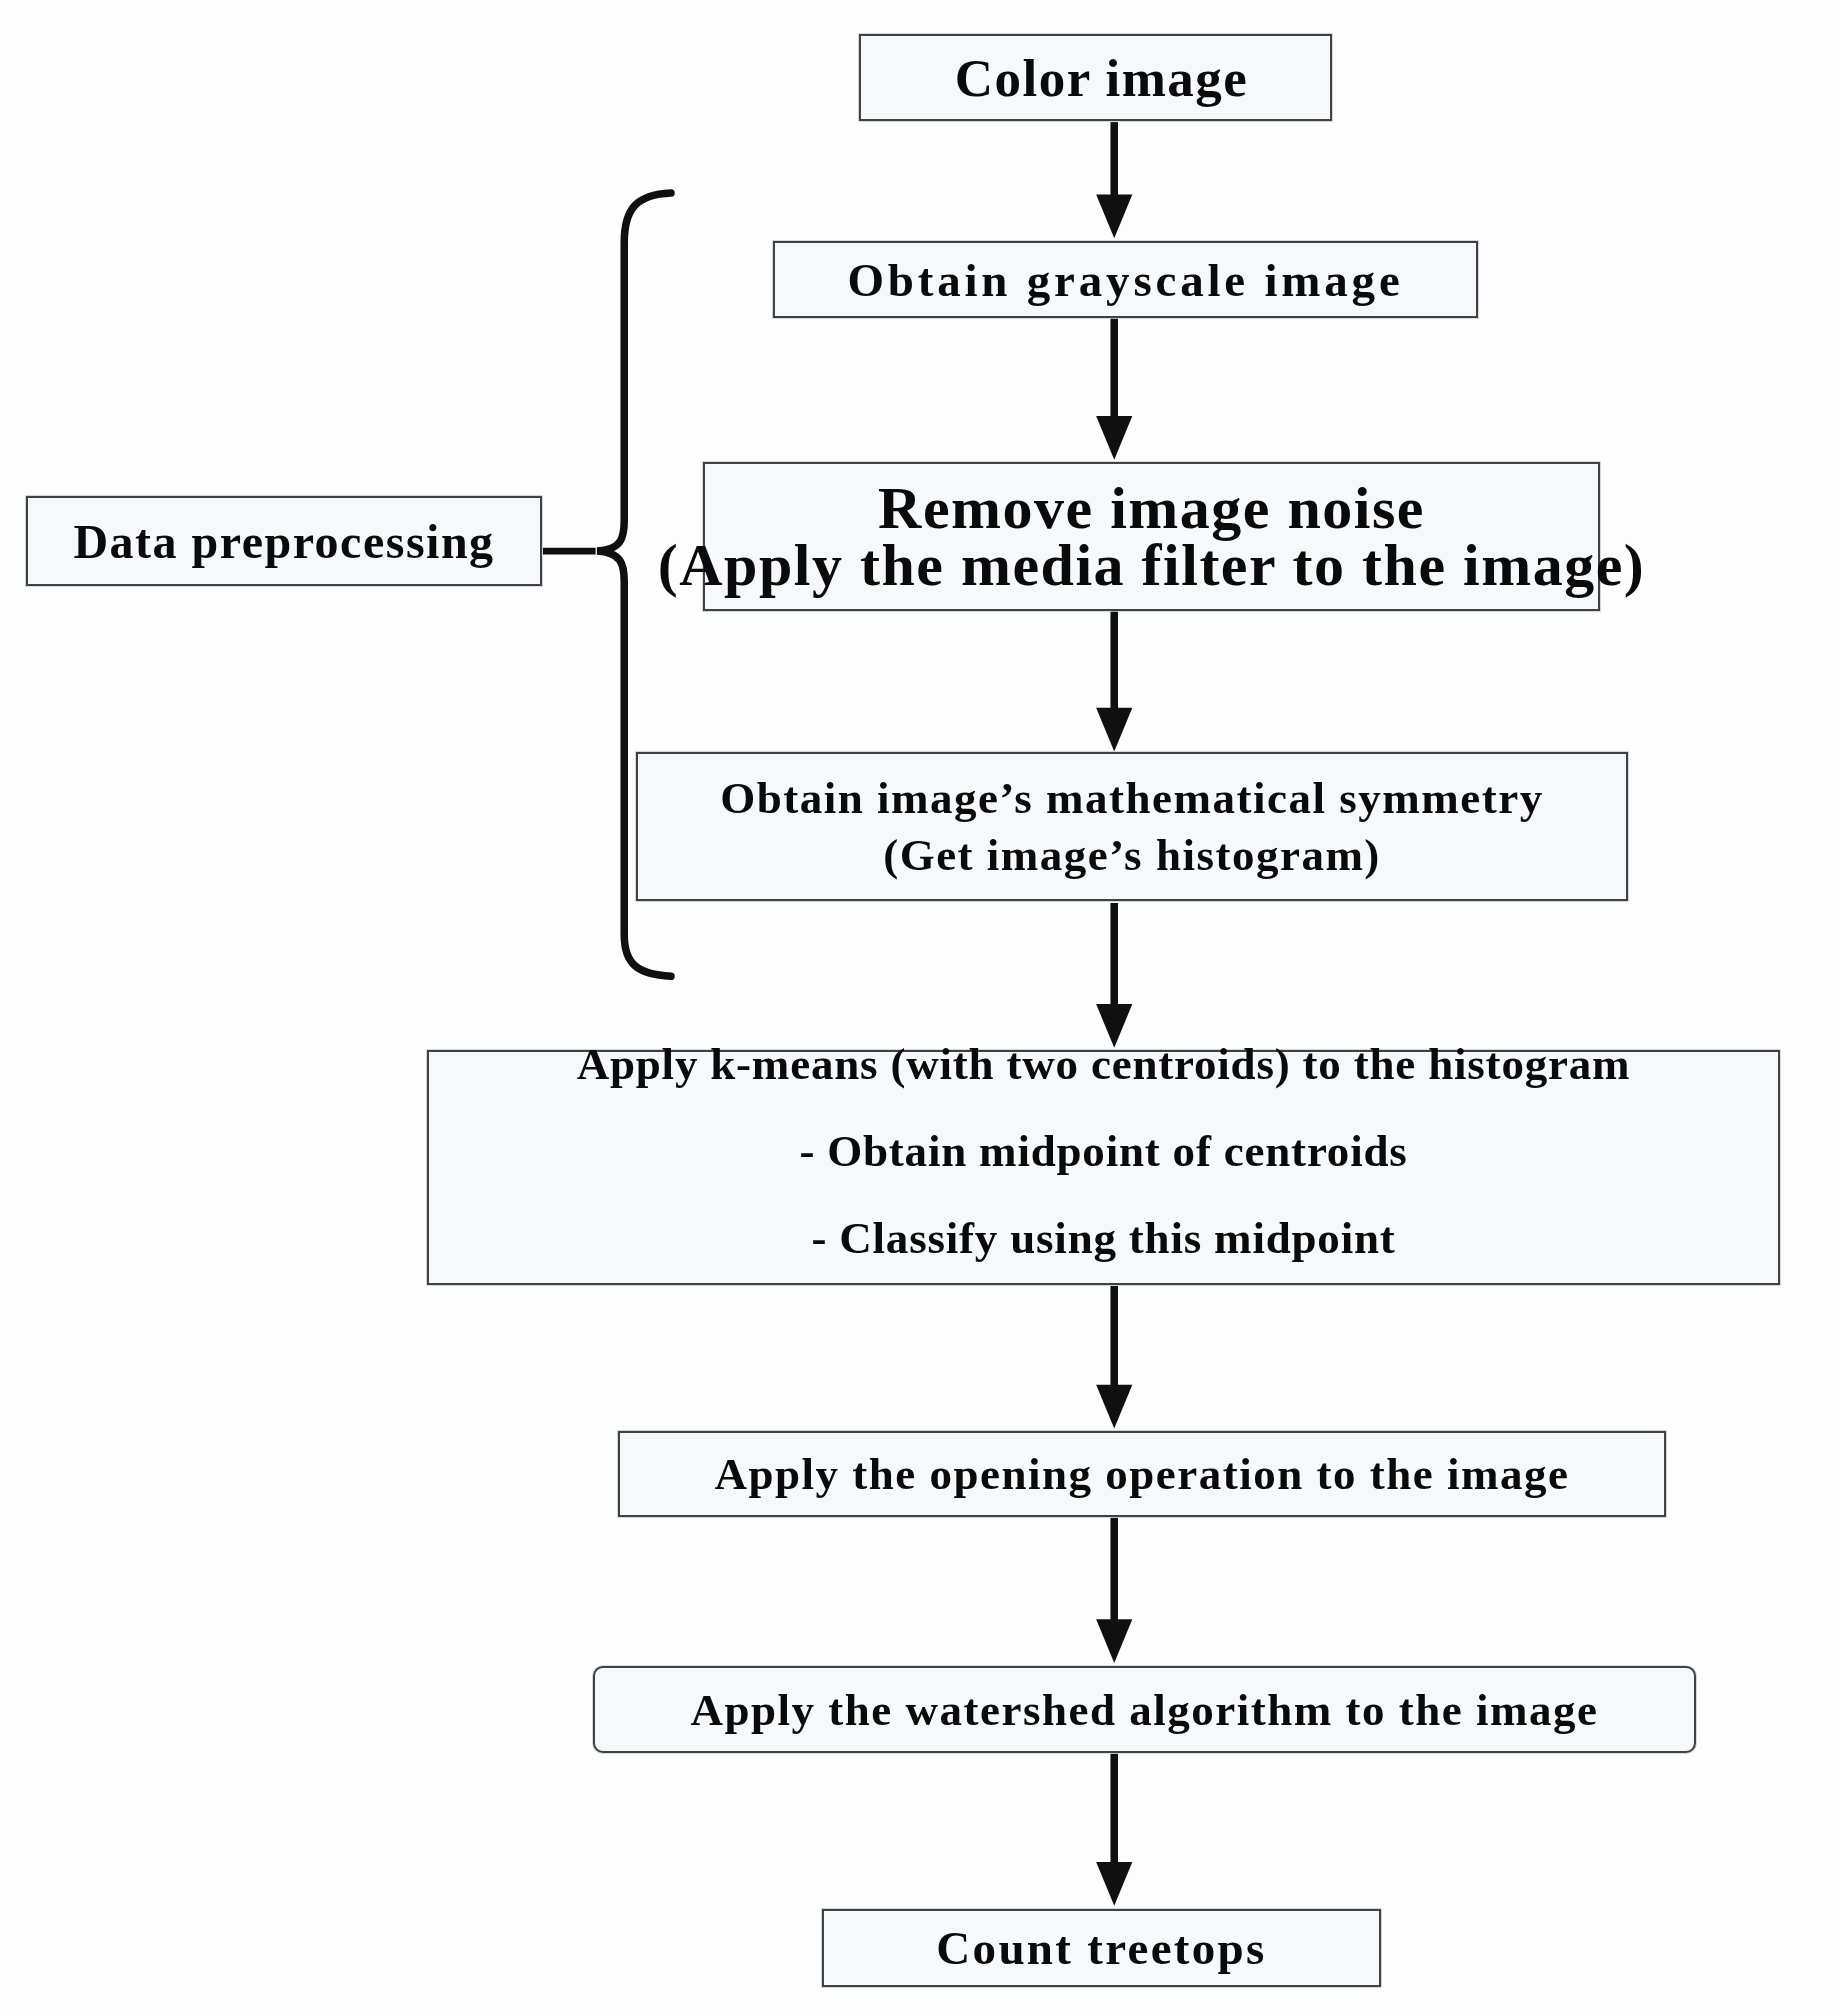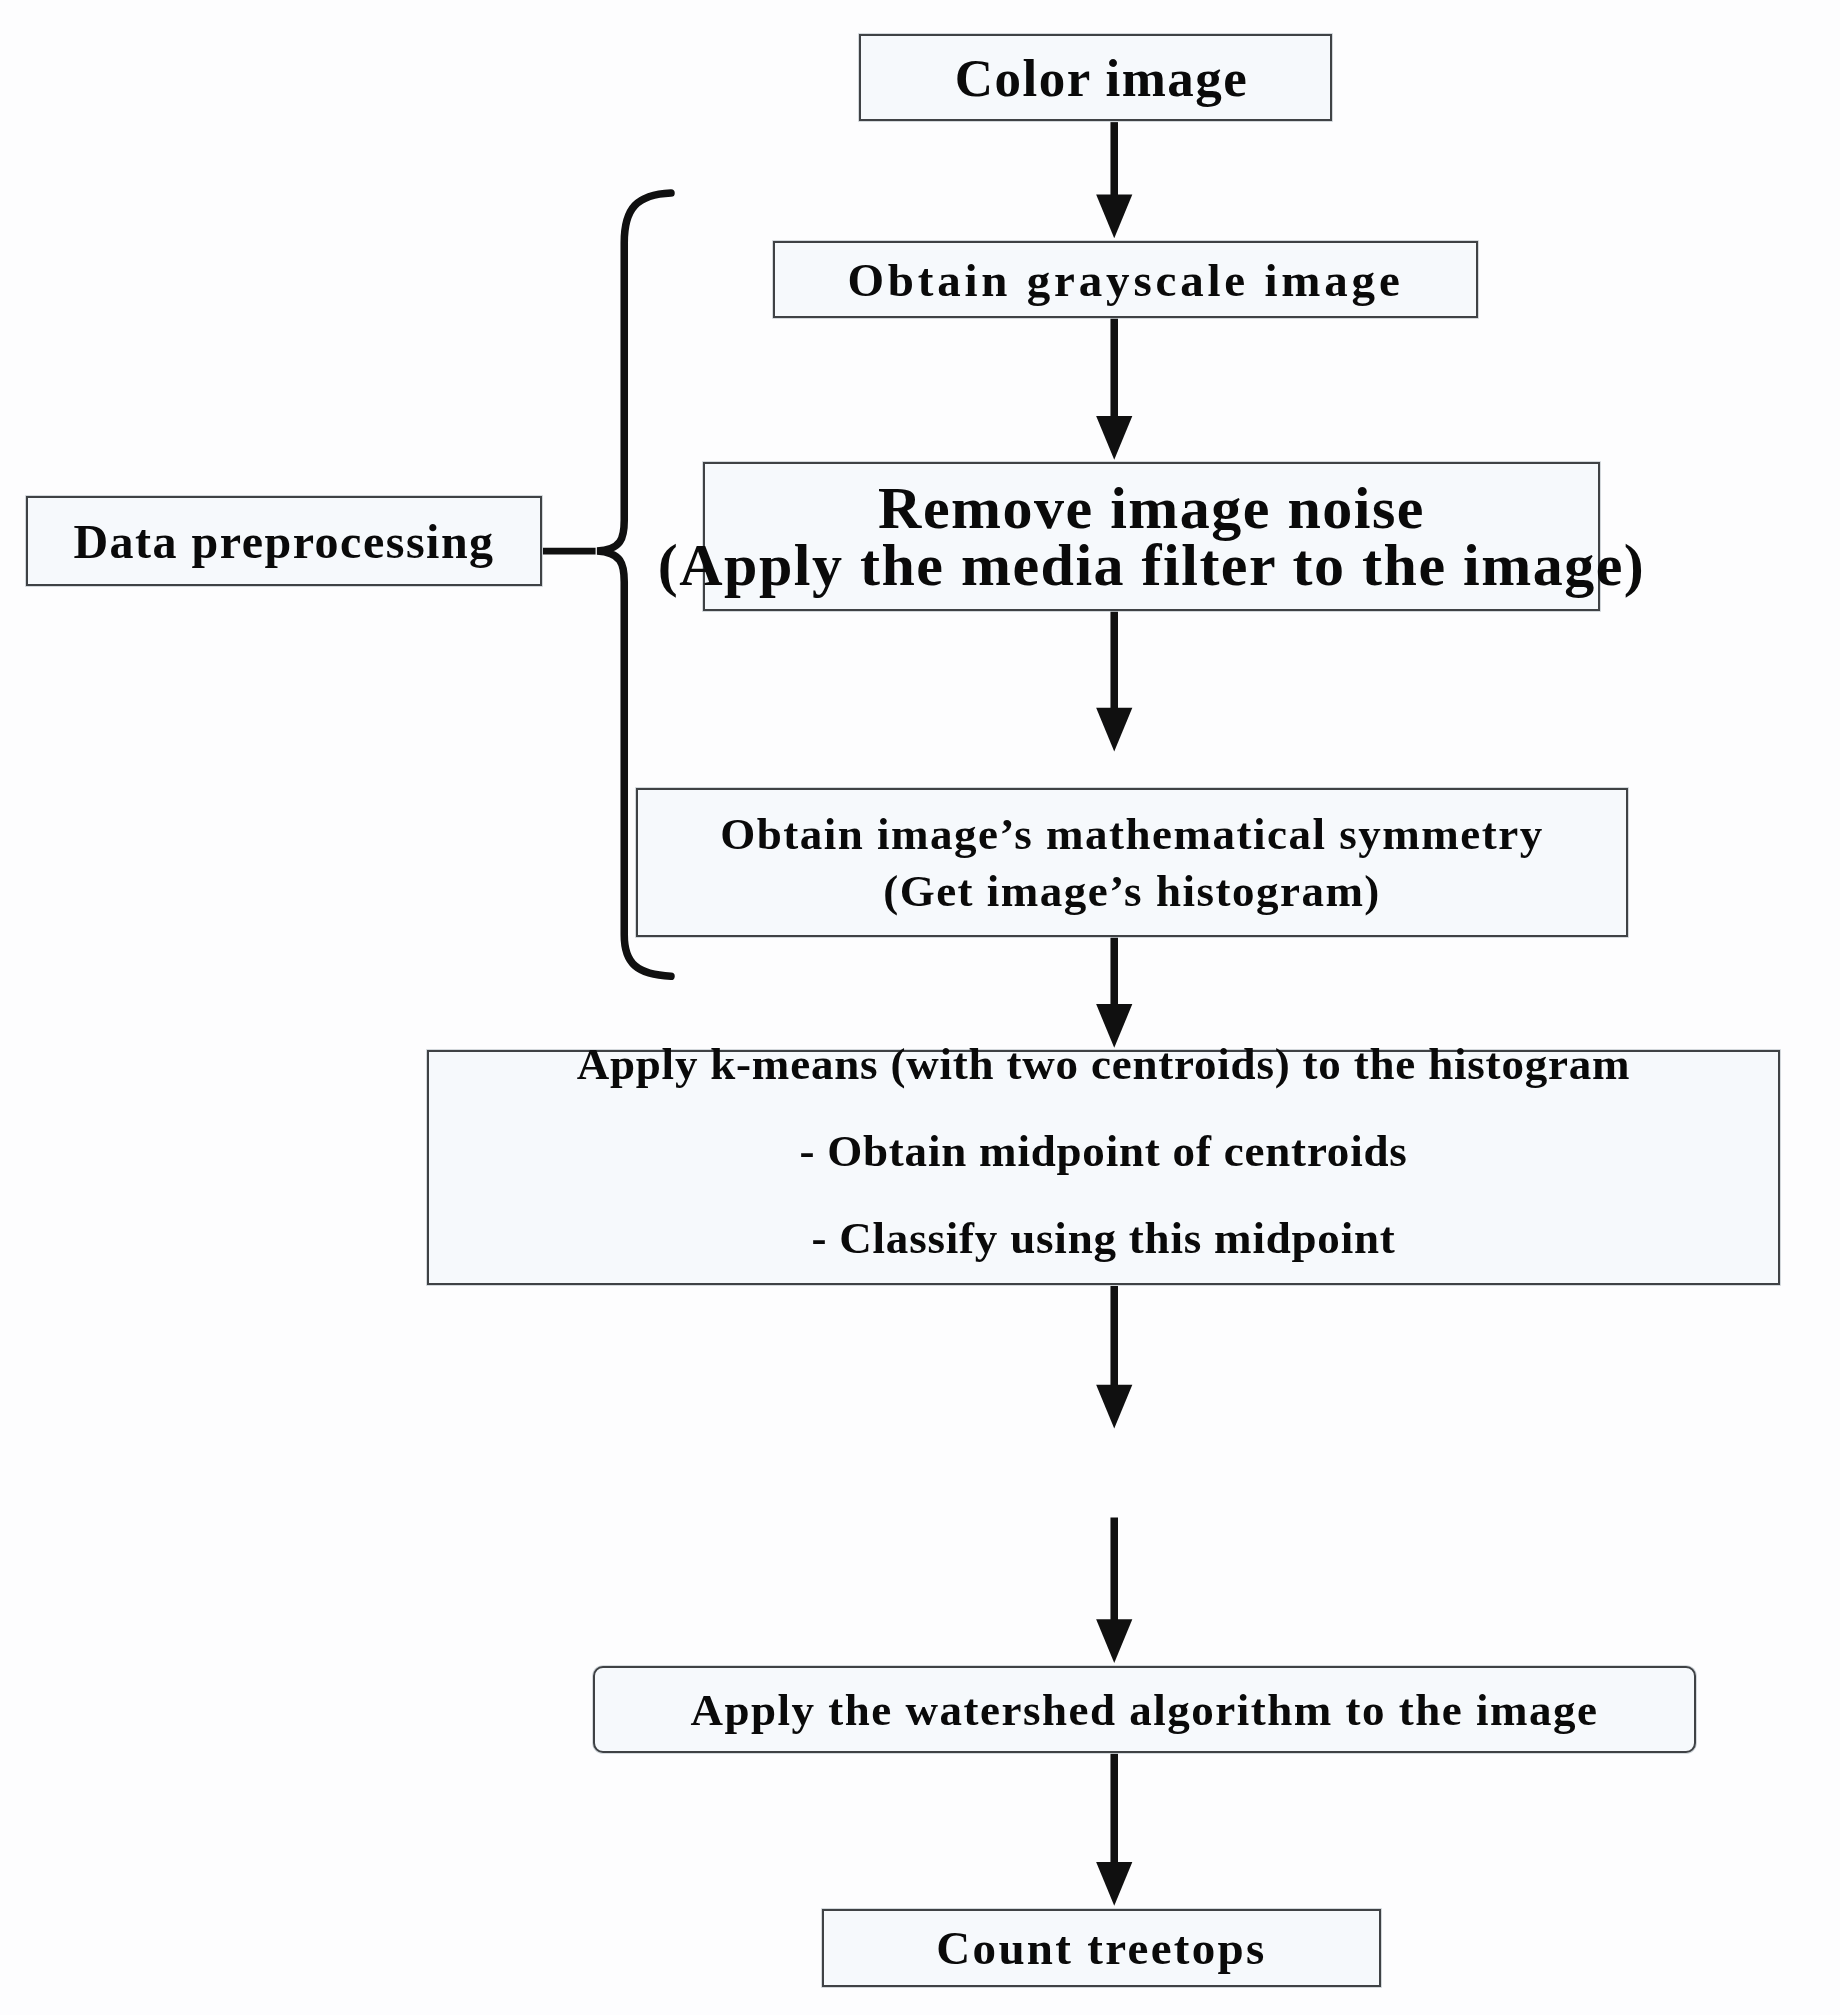--- a/index.html
+++ b/index.html
@@ -81,31 +81,34 @@
 
   <div class="node" style="left:773px;top:241px;width:705px;height:77px;font-size:47px;letter-spacing:3.8px;">
     <span class="line">Obtain grayscale image</span>
   </div>
 
   <div class="node" style="left:703px;top:462px;width:897px;height:149px;font-size:60px;letter-spacing:1.5px;line-height:57px;">
     <span class="line">Remove image noise</span>
     <span class="line">(Apply the media filter to the image)</span>
   </div>
 
-  <div class="node" style="left:636px;top:788px;width:992px;height:149px;font-size:45px;letter-spacing:1.5px;line-height:57px;">
+  <div class="node" style="left:636px;top:752px;width:992px;height:149px;font-size:45px;letter-spacing:1.5px;line-height:57px;">
     <span class="line">Obtain image’s mathematical symmetry</span>
     <span class="line">(Get image’s histogram)</span>
   </div>
 
   <div class="node" style="left:427px;top:1050px;width:1353px;height:235px;font-size:45px;letter-spacing:0.8px;line-height:59px;padding-bottom:32px;gap:28px;">
     <span class="line">Apply k-means (with two centroids) to the histogram</span>
     <span class="line">- Obtain midpoint of centroids</span>
     <span class="line">- Classify using this midpoint</span>
   </div>
 
+  <div class="node" style="left:618px;top:1431px;width:1048px;height:86px;font-size:45px;letter-spacing:1.5px;">
+    <span class="line">Apply the opening operation to the image</span>
+  </div>
 
   <div class="node" style="left:593px;top:1666px;width:1103px;height:87px;font-size:45px;letter-spacing:1.5px;border-radius:10px;">
     <span class="line">Apply the watershed algorithm to the image</span>
   </div>
 
   <div class="node" style="left:822px;top:1909px;width:559px;height:78px;font-size:47px;letter-spacing:2.3px;">
     <span class="line">Count treetops</span>
   </div>
 
   <div class="node" style="left:26px;top:496px;width:516px;height:90px;font-size:48px;letter-spacing:1.5px;">

